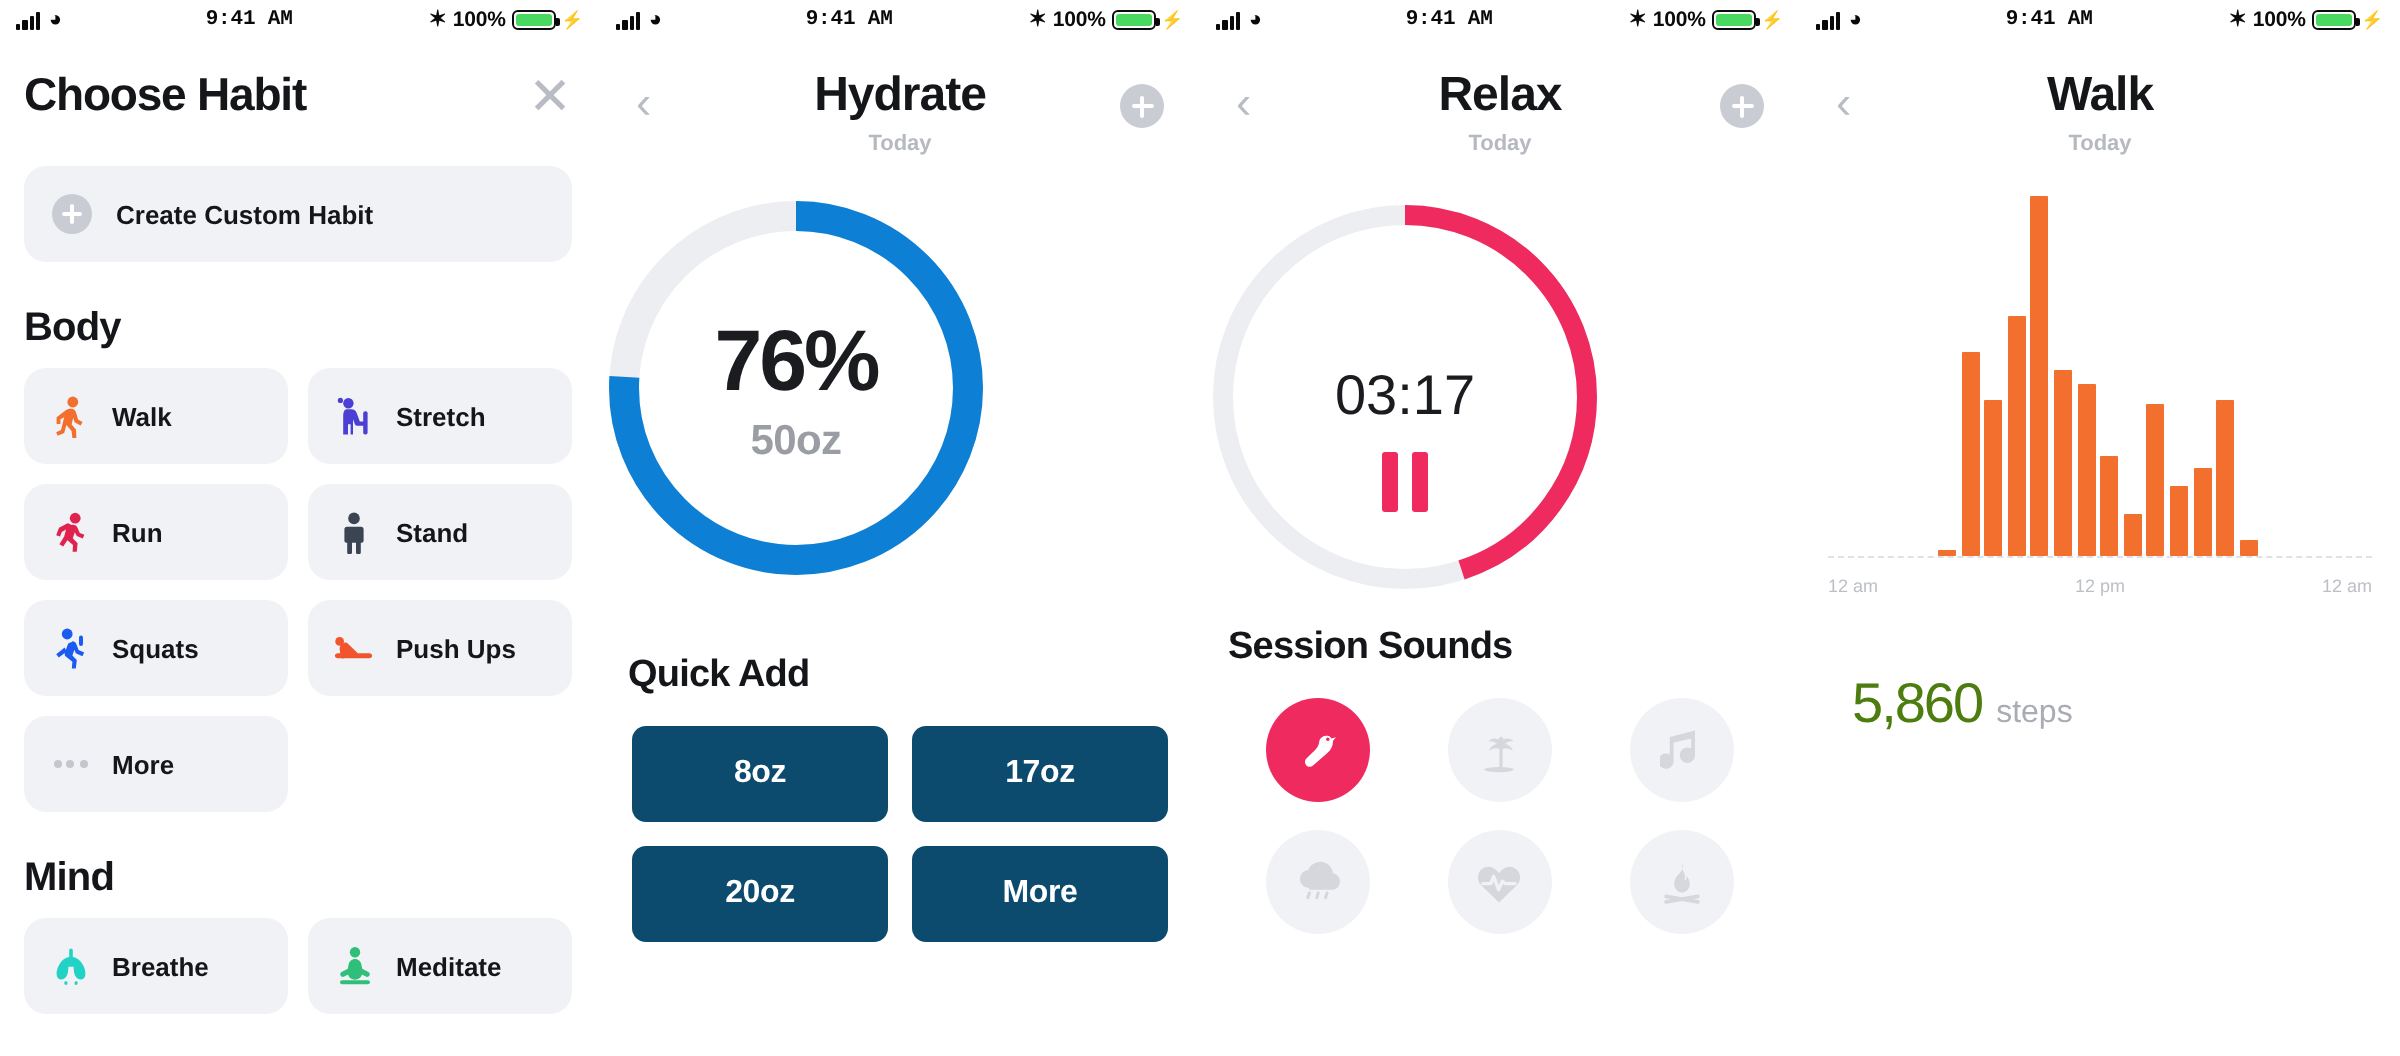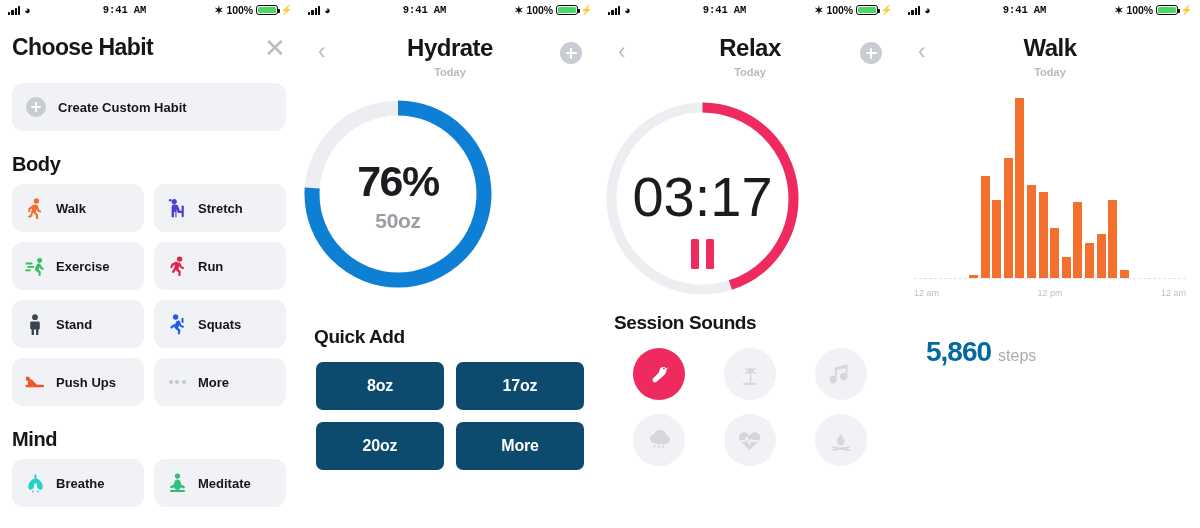--- a/index.html
+++ b/index.html
@@ -111,21 +111,21 @@
 
   
   .ringwrap { display:flex; margin-top: 10px; }
   .ring { position: relative; }
   .ring-center {
     position: absolute; inset: 0; display: flex;
     flex-direction: column; align-items: center; justify-content: center;
   }
   .pct { font-size: 43px; font-weight: bold; color: #1b1c20; letter-spacing: -1.5px; line-height: 1; }
   .oz  { font-size: 21px; font-weight: bold; color: #9a9da4; margin-top: 6px; letter-spacing: -0.3px; }
-  .clock { font-size: 56px; color: #1b1c20; letter-spacing: 0px; line-height: 1; font-weight: 400; margin-top: 37px; }
+  .clock { font-size: 28px; color: #1b1c20; letter-spacing: 0px; line-height: 1; font-weight: 400; margin-top: 37px; }
   .pause { display: flex; gap: 7px; margin-top: 14px; cursor: pointer; }
   .pause i { display:block; width: 8px; height: 30px; background: #ee2a5e; border-radius: 1.5px; }
 
   
   .d-sec-title {
     font-size: 19px; font-weight: bold; color: #15161a;
     margin: 0 0 14px 14px; letter-spacing: -0.4px;
   }
   .qa-grid { display: grid; grid-template-columns: 1fr 1fr; gap: 12px; margin: 0 16px; }
   .qa-btn {
@@ -144,21 +144,21 @@
   .chartbox { position: relative; margin: 6px 14px 0 14px; height: 200px; }
   .bars { position: absolute; left: 0; right: 0; bottom: 14px; height: 186px; display: flex; align-items: flex-end; }
   .bar { background: #f26f2e; width: 9px; margin-right: 2.6px; border-radius: 0.5px; }
   .baseline {
     position: absolute; left: 0; right: 0; bottom: 13.5px; height: 0;
     border-top: 1.5px dashed #dfe1e6;
   }
   .xaxis { position: absolute; left: 0; right: 0; bottom: -6px; display: flex; justify-content: space-between; }
   .xaxis span { font-size: 9px; color: #bcbfc6; }
   .steps { margin: 44px 0 0 26px; display: flex; align-items: baseline; gap: 7px; }
-  .steps .n { font-size: 28px; font-weight: bold; color: #0369a1; letter-spacing: -1px; }
+  .steps .n { font-size: 28px; font-weight: normal; color: #4d7c0f; letter-spacing: -1px; }
   .steps .u { font-size: 16px; color: #a9acb3; }
 </style>
 </head>
 <body>
 
 <div class="strip">
 
   <div class="panel">
     <div class="statusbar">
       <div class="sb-left">
@@ -205,32 +205,20 @@
       <div class="habit">
         <span class="ico">
           <svg width="19" height="20" viewBox="0 0 19 20">
               <circle cx="6.2" cy="3.6" r="2.6" fill="#4B3FD4"></circle>
               <circle cx="2.2" cy="2.2" r="1.3" fill="#4B3FD4"></circle>
               <path d="M5.2 6.6h2.6c1.2 0 2.1.7 2.5 1.8l1.6 4.3h2.4v2.2h-3.6c-.6 0-1.1-.4-1.3-.9l-.9-2.4v7.6H7.3v-5.1H6v5.1H3.6V9.9c0-1.9 .7-3.3 1.6-3.3z" fill="#4B3FD4"></path>
               <rect x="13.6" y="7.6" width="2.2" height="11.6" rx="1" fill="#4B3FD4"></rect>
             </svg>
         </span>
         <span class="lbl">Stretch</span>
-      </div>
-      <div class="habit">
-        <span class="ico">
-          <svg width="21" height="19" viewBox="0 0 21 19">
-              <circle cx="15.4" cy="3.2" r="2.6" fill="#2FBF5B"></circle>
-              <path d="M13.6 6.6c1.3-.4 2.5.1 3 1.2l1.2 2.6 2.1.9-.8 1.8-2.9-1.2-.9-1.8-1.1 2.9 2.4 2.4-.4 4.2h-2l.2-3.3-3.2-2.7c-.6-.5-.8-1.3-.5-2l1.6-4c.2-.5.6-.9 1.3-1z" fill="#2FBF5B"></path>
-              <rect x="0.5" y="5.4" width="7.5" height="1.9" rx=".95" fill="#2FBF5B"></rect>
-              <rect x="2.4" y="9" width="7.5" height="1.9" rx=".95" fill="#2FBF5B"></rect>
-              <rect x="0" y="12.6" width="6" height="1.9" rx=".95" fill="#2FBF5B"></rect>
-            </svg>
-        </span>
-        <span class="lbl">Exercise</span>
       </div>
       <div class="habit">
         <span class="ico">
           <svg width="18" height="21" viewBox="0 0 18 21">
               <circle cx="11.6" cy="3.1" r="2.7" fill="#E0234E"></circle>
               <path d="M9.8 6.5c1.3-.3 2.4.2 2.9 1.3l1.2 2.7 2.3.9-.8 1.9-3-1.3-1-1.9-1 3 2.4 2.5-.4 4.3h-2.1l.2-3.4-2.8-2.4-2.1 3.2-1.9-1.2 2.4-3.9.9-3.4-2.1 1.2-.9 2.3-1.9-.7 1.1-3c .2-.5.5-.9 1-1.1l2.9-1.5c.3-.2.6-.3.9-.4z" fill="#E0234E"></path>
             </svg>
         </span>
         <span class="lbl">Run</span>
       </div>

